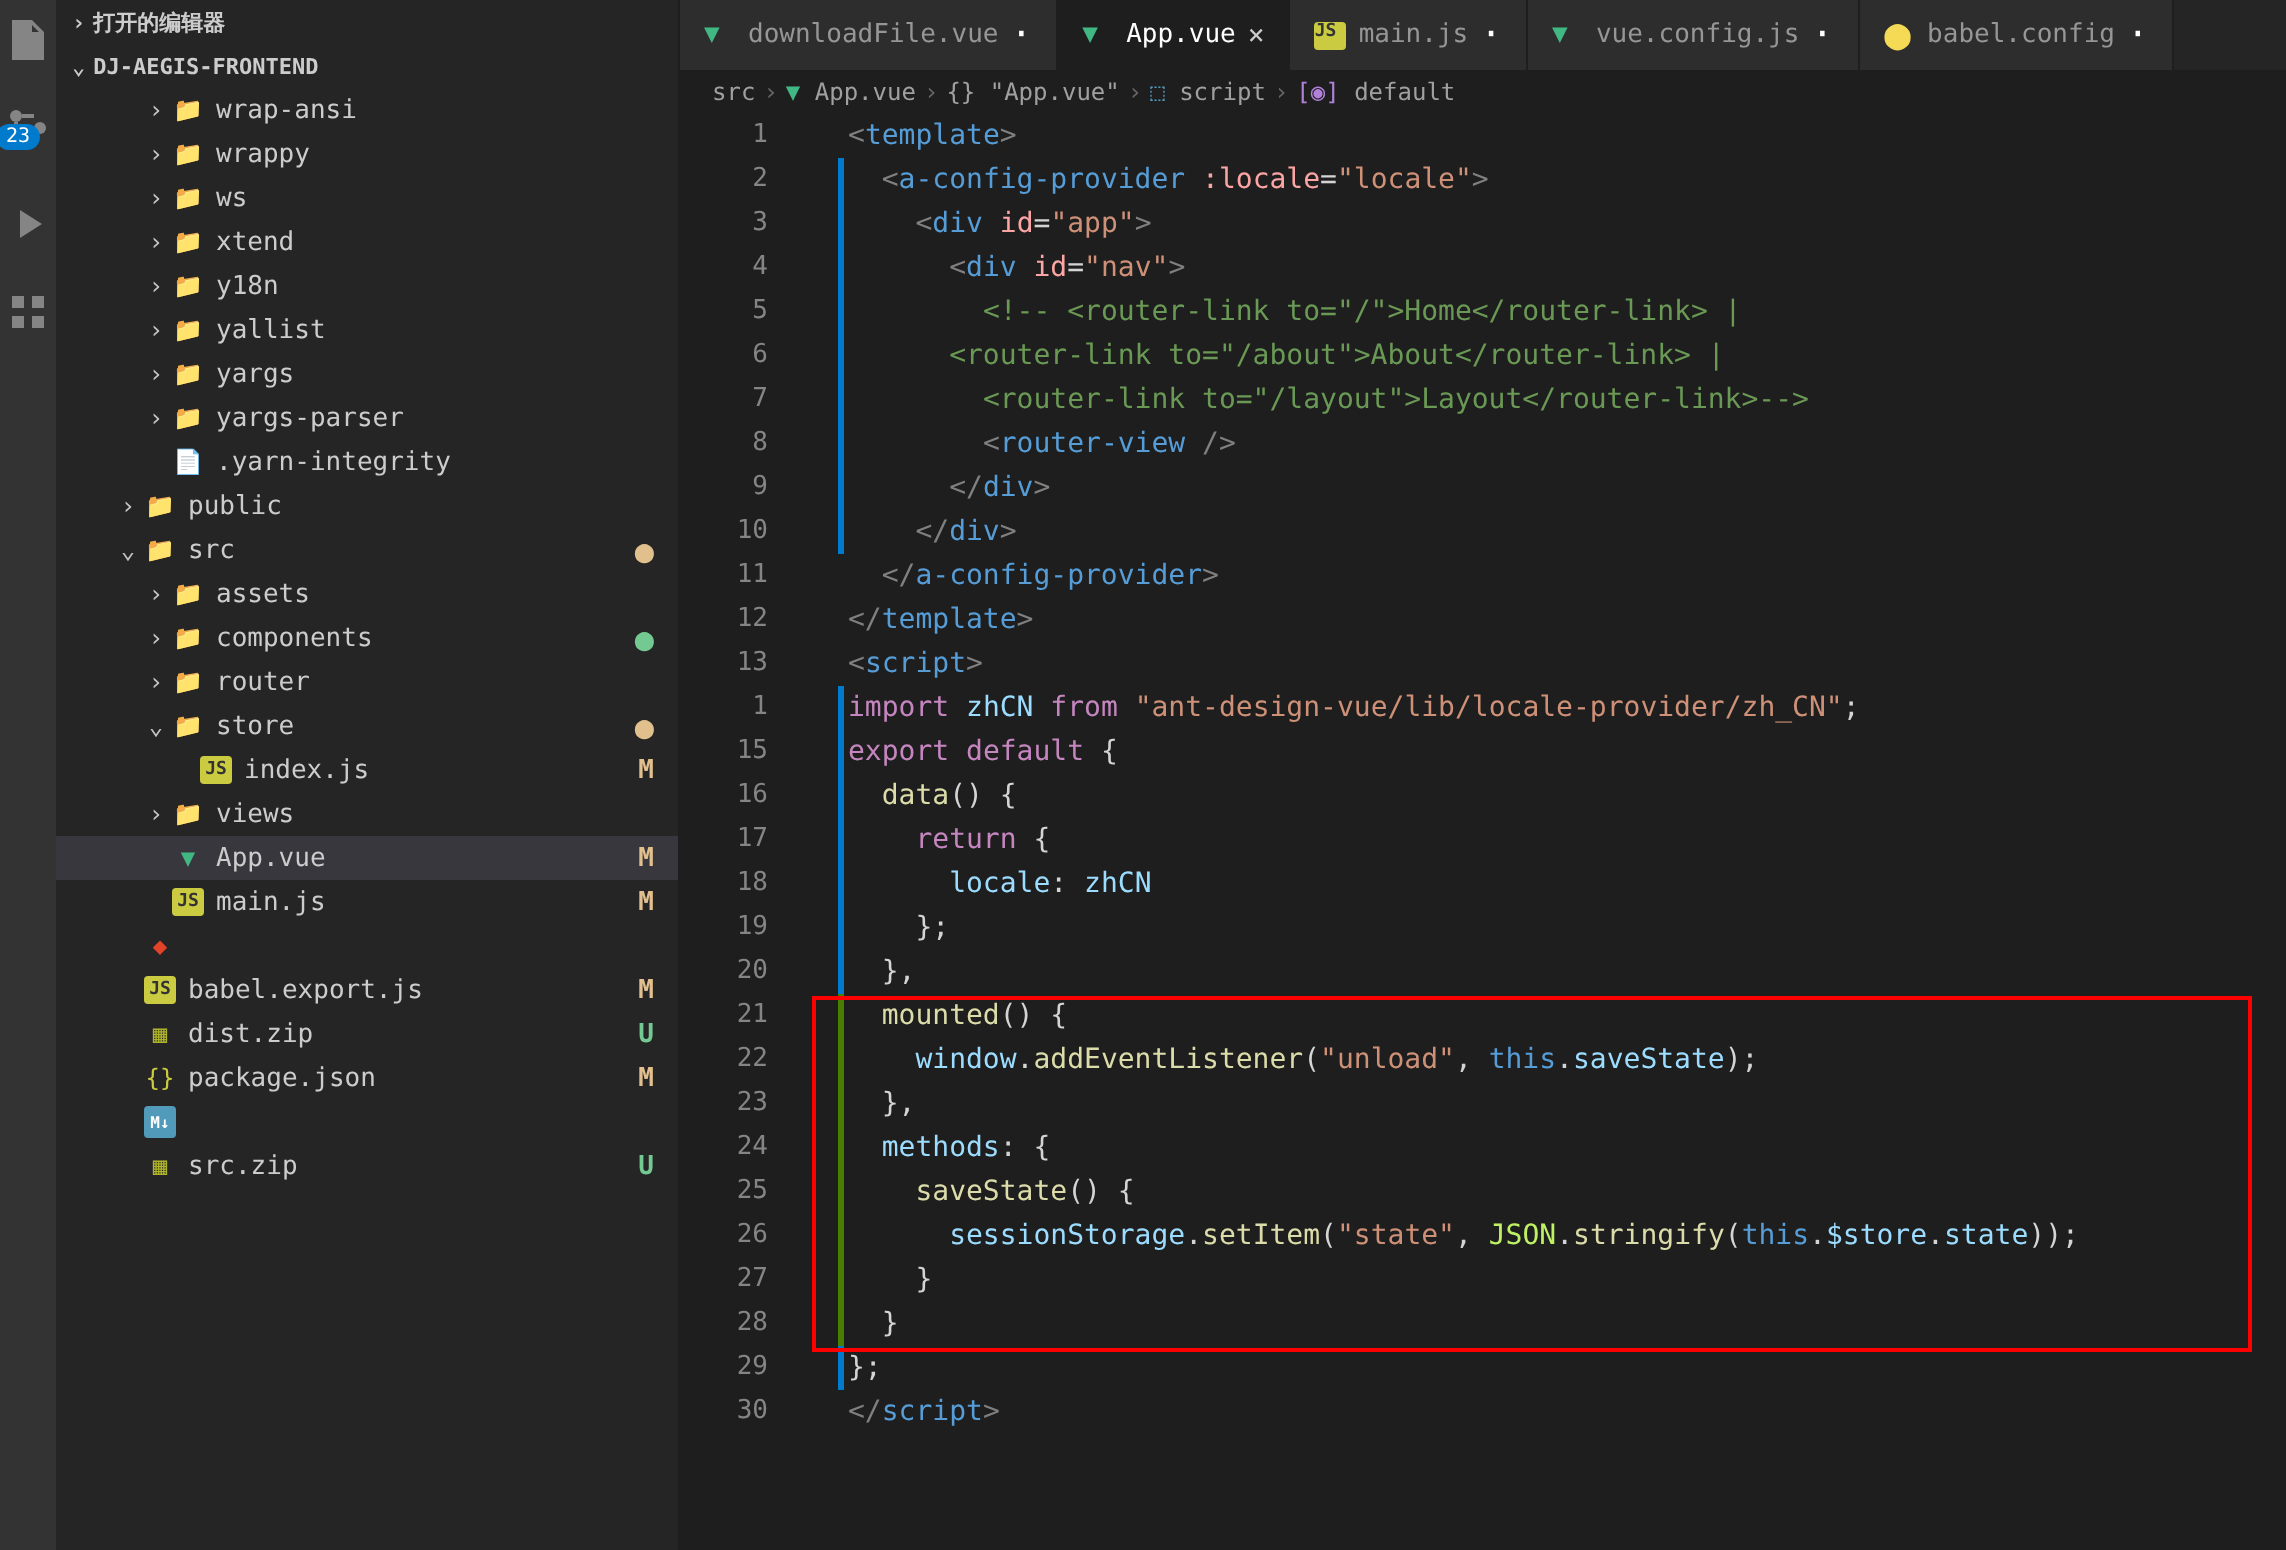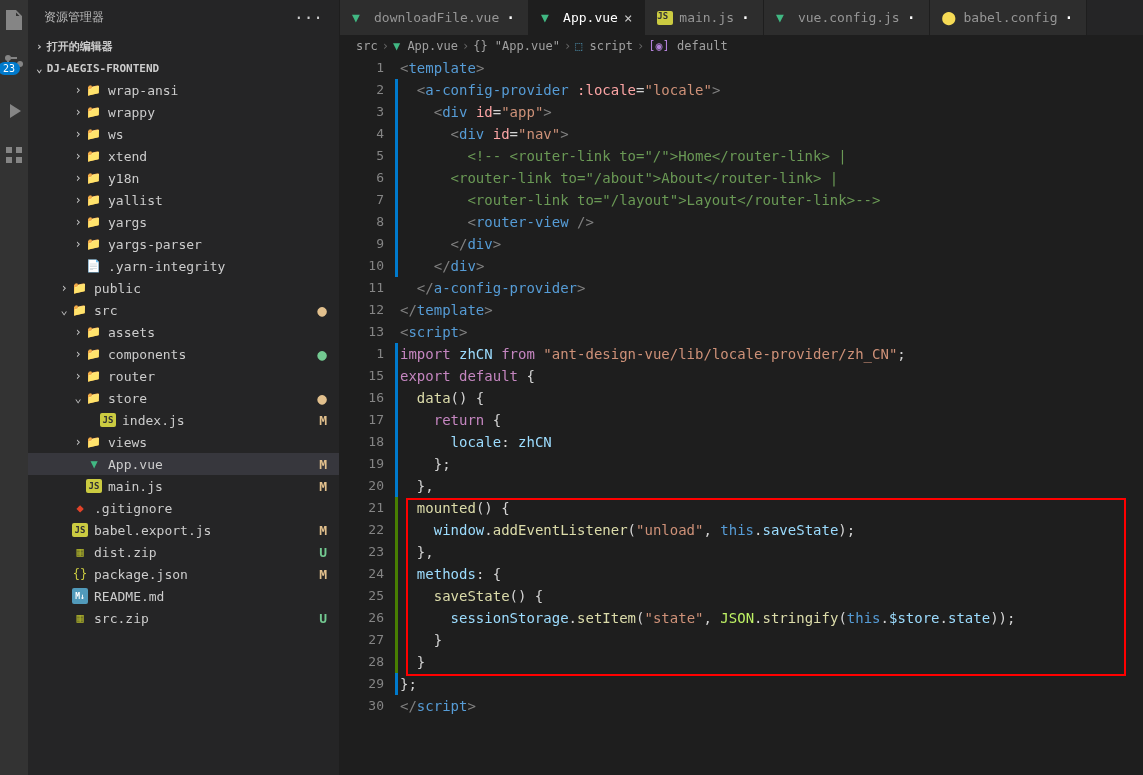--- a/index.html
+++ b/index.html
@@ -127,20 +127,21 @@
   padding-right: 16px;
   user-select: none;
 }
 .gutter .ln { height: 22px; }
 .code {
   flex: 1;
   font-size: 14px;
   line-height: 22px;
   white-space: pre;
   position: relative;
+  margin-left: 24px;
 }
 .code .line { height: 22px; position: relative; }
 .code .bar { position: absolute; left: -5px; top: 0; bottom: 0; width: 3px; }
 .bl { background: #007acc; }
 .gr { background: #487e02; }
 
 
 .tag { color: #569cd6; }
 .attr { color: #fca5a5; }
 .str { color: #ce9178; }
@@ -190,24 +191,20 @@
       </svg>
     <svg class="act-icon" viewBox="0 0 24 24">
         <rect x="4" y="4" width="6" height="6"></rect>
         <rect x="14" y="4" width="6" height="6"></rect>
         <rect x="4" y="14" width="6" height="6"></rect>
         <rect x="14" y="14" width="6" height="6"></rect>
       </svg>
   </div>
 
   <div class="sidebar">
-    <div class="sidebar-header">
-      <span>资源管理器</span>
-      <span style="font-size:16px;color:#cccccc">···</span>
-    </div>
     <div class="section-header">
       <span class="chev">›</span>
       <span>打开的编辑器</span>
     </div>
     <div class="section-header">
       <span class="chev">⌄</span>
       <span>DJ-AEGIS-FRONTEND</span>
     </div>
     <div class="tree" id="tree">
         <div class="tree-item" style="padding-left: 42px;">
@@ -307,21 +304,20 @@
         </div>
         <div class="tree-item" style="padding-left: 42px;">
           <span class="chev"></span>
           <span class="ficon" style="background:#cbcb41;color:#333;font-size:9px;font-weight:bold;width:16px;height:14px;border-radius:2px">JS</span>
           <span class="label">main.js</span>
           <span class="status M">M</span>
         </div>
         <div class="tree-item" style="padding-left: 28px;">
           <span class="chev"></span>
           <span class="ficon icon-git">◆</span>
-          <span class="label">.gitignore</span>
         </div>
         <div class="tree-item" style="padding-left: 28px;">
           <span class="chev"></span>
           <span class="ficon" style="background:#cbcb41;color:#333;font-size:9px;font-weight:bold;width:16px;height:14px;border-radius:2px">JS</span>
           <span class="label">babel.export.js</span>
           <span class="status M">M</span>
         </div>
         <div class="tree-item" style="padding-left: 28px;">
           <span class="chev"></span>
           <span class="ficon icon-zip">▦</span>
@@ -330,21 +326,20 @@
         </div>
         <div class="tree-item" style="padding-left: 28px;">
           <span class="chev"></span>
           <span class="ficon" style="color:#cbcb41">{}</span>
           <span class="label">package.json</span>
           <span class="status M">M</span>
         </div>
         <div class="tree-item" style="padding-left: 28px;">
           <span class="chev"></span>
           <span class="ficon" style="background:#519aba;color:#fff;font-size:8px;font-weight:bold;border-radius:2px;padding:1px">M↓</span>
-          <span class="label">README.md</span>
         </div>
         <div class="tree-item" style="padding-left: 28px;">
           <span class="chev"></span>
           <span class="ficon icon-zip">▦</span>
           <span class="label">src.zip</span>
           <span class="status U">U</span>
         </div>
       </div>
   </div>
 

